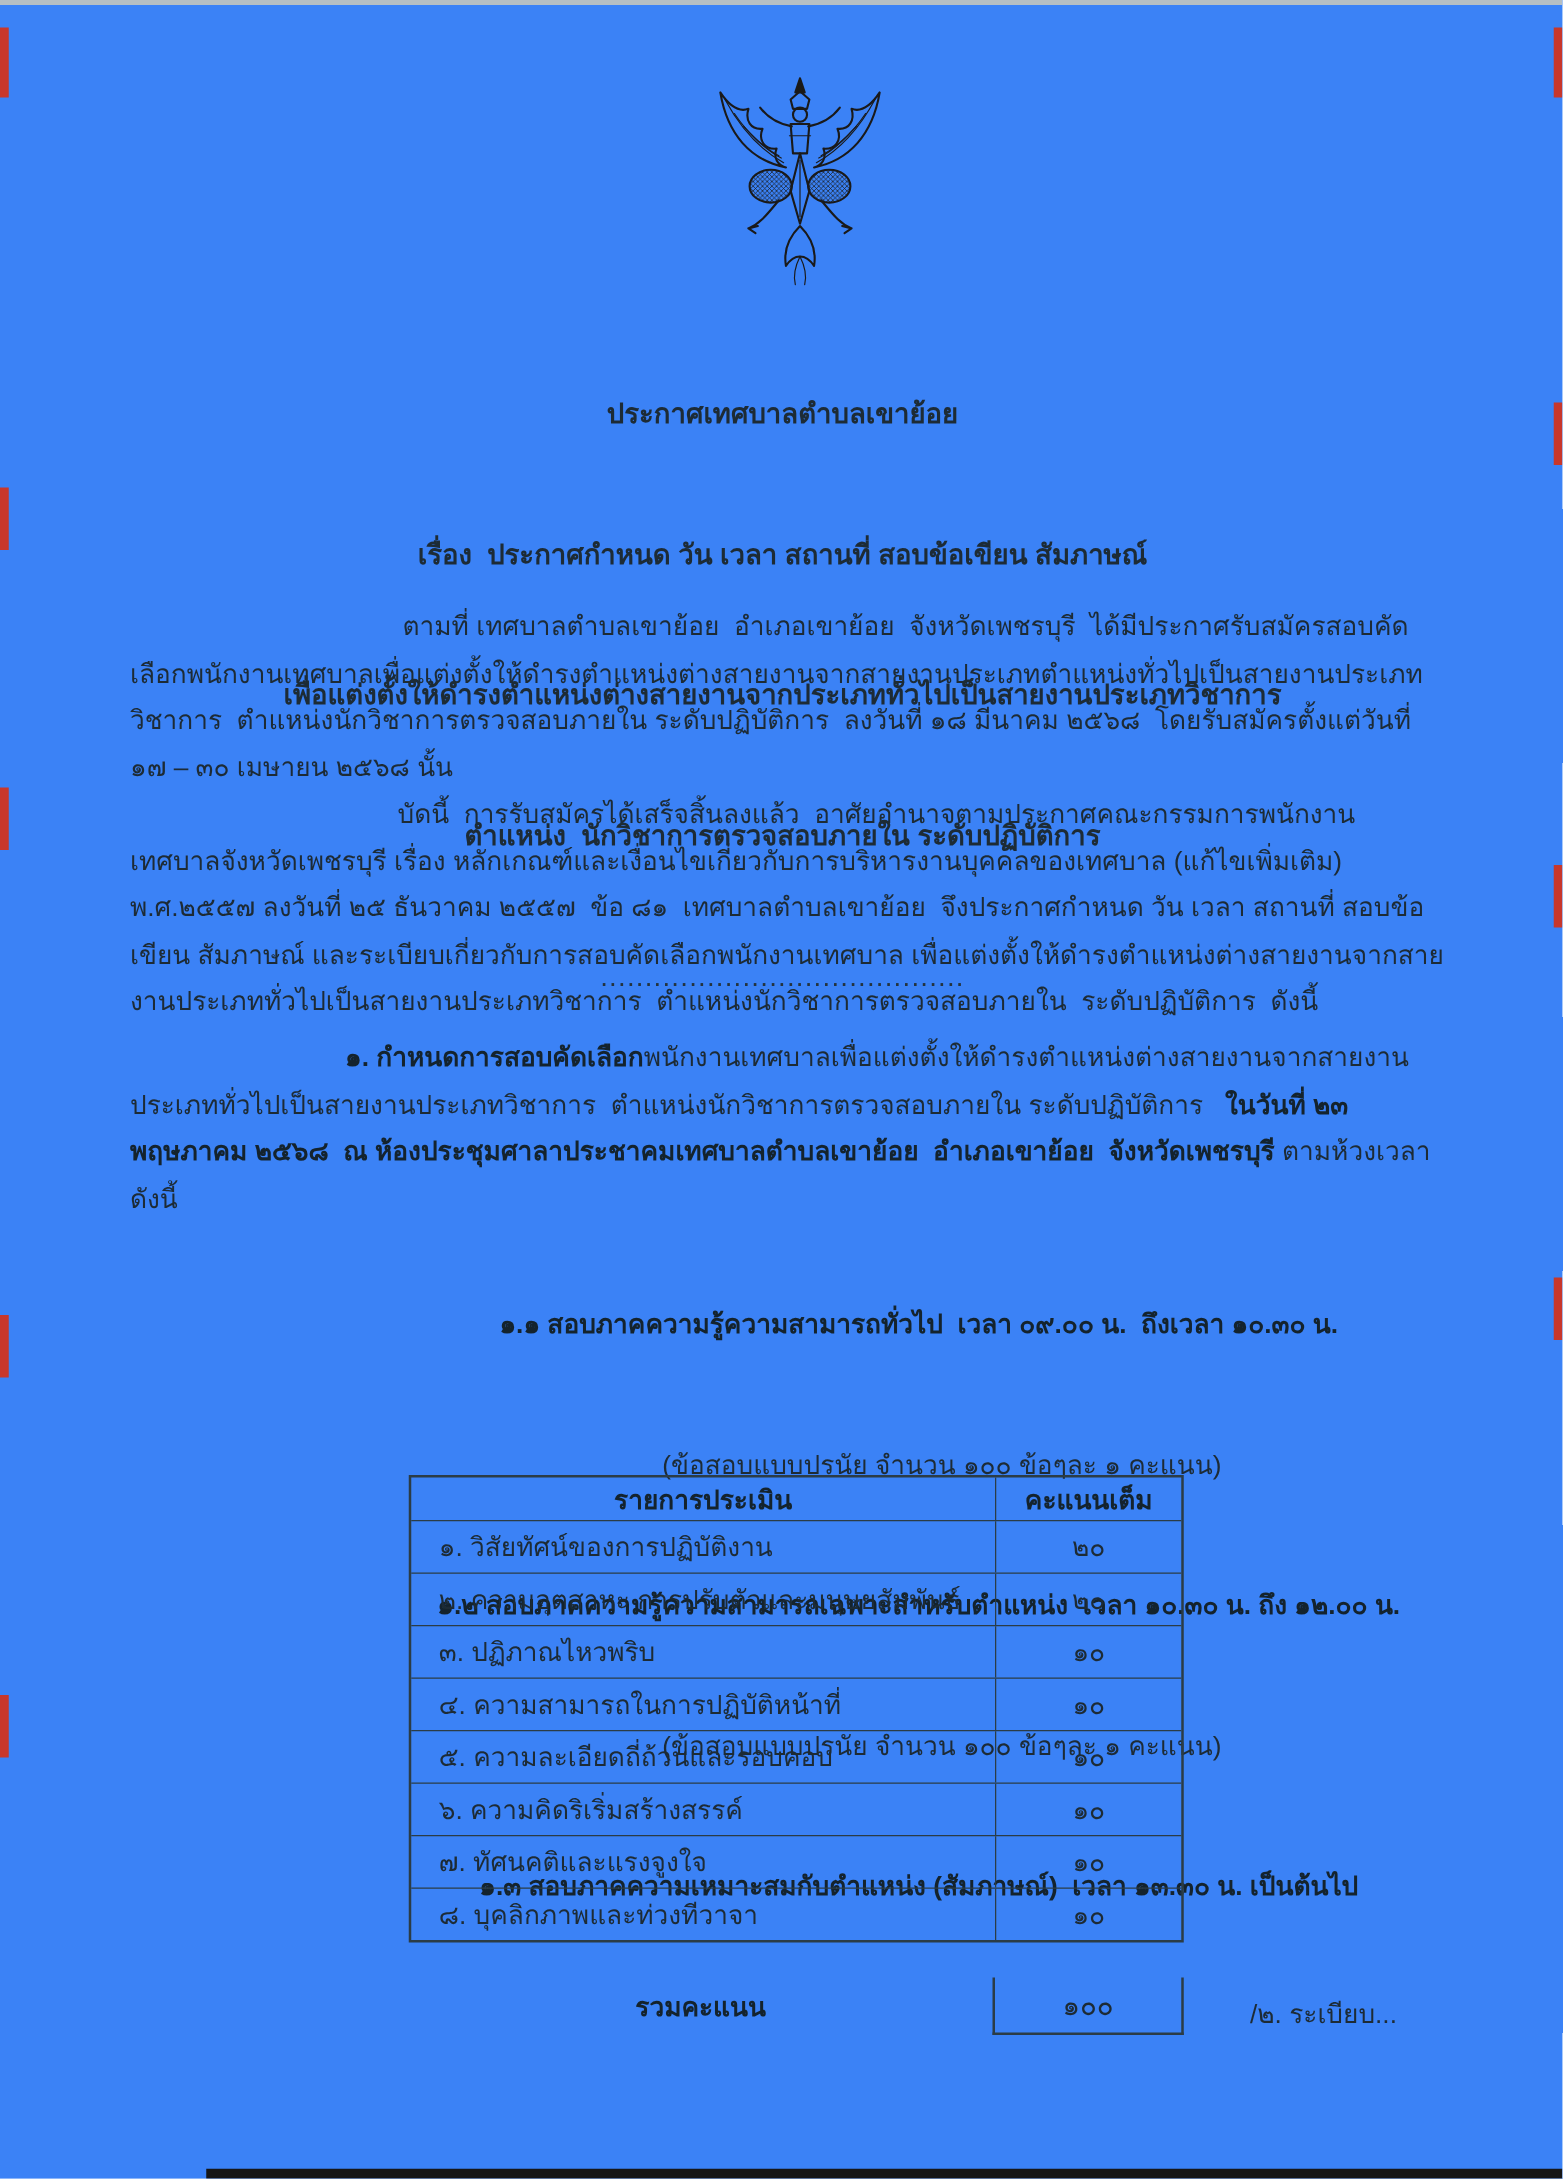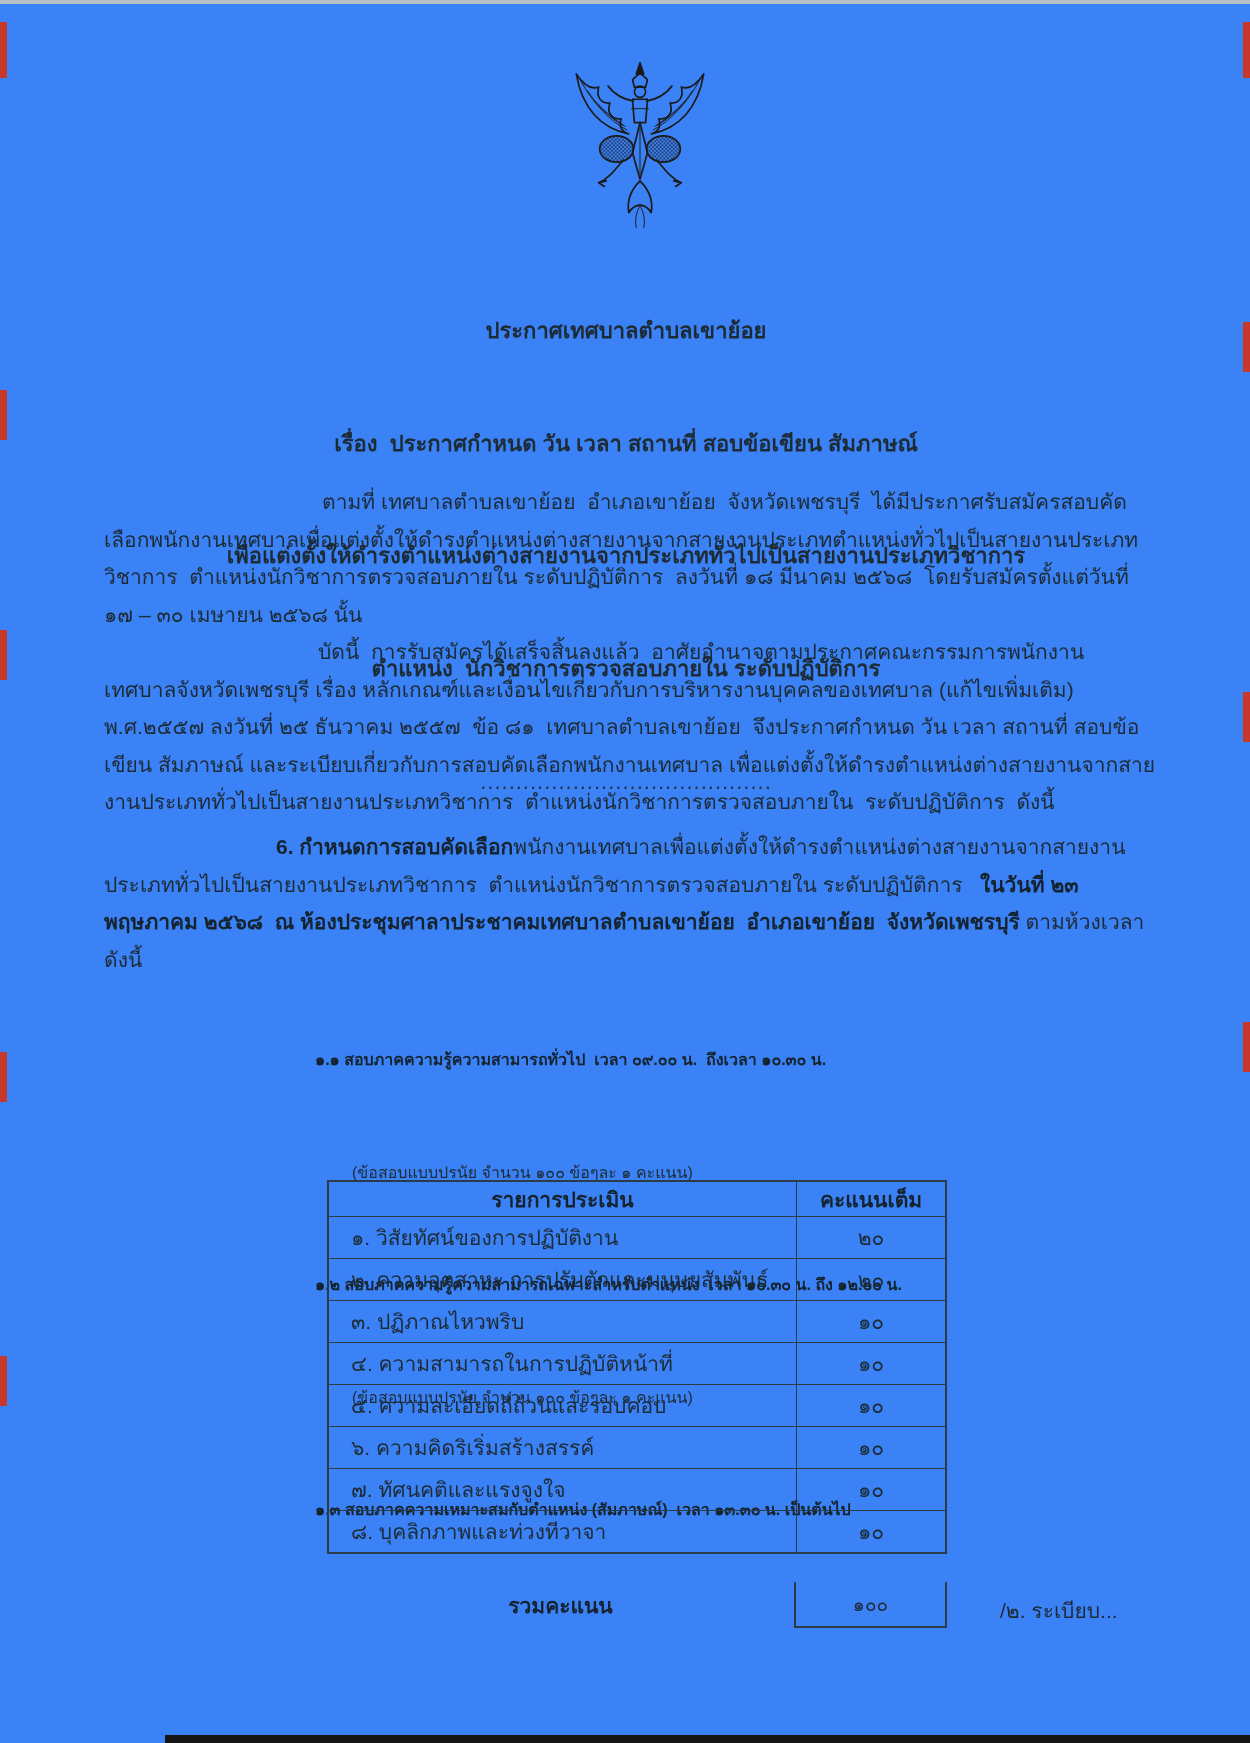--- a/index.html
+++ b/index.html
@@ -30,36 +30,36 @@
 
   .body {
     position:absolute; left:104px; width:1052px; margin:0;
     font-size:21px; line-height:37.5px; white-space:pre-wrap;
   }
   .para1 { top:483px; text-indent:218px; }
   .para2 { top:633px; text-indent:214px; }
   .section1 { top:828px; text-indent:172px; }
   .b { font-weight:bold; color:#14232d; }
 
-  .schedule { position:absolute; left:315px; top:966px; width:840px; font-size:16px; line-height:37.5px; white-space:pre-wrap; }
+  .schedule { position:absolute; left:315px; top:966px; width:840px; font-size:21px; line-height:37.5px; white-space:pre-wrap;text-align:center; }
   .sched-label { font-weight:bold; color:#14232d; }
   .sched-note { padding-left:37px; }
 
   .eval-table { position:absolute; left:327px; top:1180px; width:620px; border:2px solid #2b3c46; box-sizing:border-box; }
   .t-row { display:flex; }
   .t-row + .t-row { border-top:1.5px solid #2b3c46; }
   .c1 { width:468px; box-sizing:border-box; border-right:1.5px solid #2b3c46; padding-left:22px; display:flex; align-items:center; font-size:21px; }
   .c2 { width:148px; box-sizing:border-box; display:flex; align-items:center; justify-content:center; font-size:21px; }
   .t-head .c1, .t-head .c2 { justify-content:center; padding-left:0; font-weight:bold; color:#14232d; }
   .t-head { height:34px; }
   .t-body { height:41px; }
 
   .total-row { position:absolute; left:327px; top:1582px; width:620px; height:46px; display:flex; }
   .total-label { width:470px; display:flex; align-items:center; justify-content:center; font-size:21px; font-weight:bold; color:#14232d; }
-  .total-value { width:154px; box-sizing:border-box; border:2px solid #2b3c46; border-top:none; display:flex; align-items:center; justify-content:center; font-size:19px; }
+  .total-value { width:154px; box-sizing:border-box; border:2px solid #2b3c46; border-top:none; display:flex; align-items:center; justify-content:center; font-size:22px; }
 
   .footer-note { position:absolute; left:1000px; top:1594px; font-size:21px; white-space:pre; }
 </style>
 </head>
 <body>
 
 <div class="page">
 
   <div class="top-strip"></div>
   <div class="mark l ml1"></div>
@@ -113,21 +113,21 @@
     <div>เรื่อง  ประกาศกำหนด วัน เวลา สถานที่ สอบข้อเขียน สัมภาษณ์</div>
     <div>เพื่อแต่งตั้งให้ดำรงตำแหน่งต่างสายงานจากประเภททั่วไปเป็นสายงานประเภทวิชาการ</div>
     <div>ตำแหน่ง  นักวิชาการตรวจสอบภายใน ระดับปฏิบัติการ</div>
     <div class="dots">.........................................</div>
   </div>
 
   <p class="body para1">ตามที่ เทศบาลตำบลเขาย้อย  อำเภอเขาย้อย  จังหวัดเพชรบุรี  ได้มีประกาศรับสมัครสอบคัดเลือกพนักงานเทศบาลเพื่อแต่งตั้งให้ดำรงตำแหน่งต่างสายงานจากสายงานประเภทตำแหน่งทั่วไปเป็นสายงานประเภทวิชาการ  ตำแหน่งนักวิชาการตรวจสอบภายใน ระดับปฏิบัติการ  ลงวันที่ ๑๘ มีนาคม ๒๕๖๘  โดยรับสมัครตั้งแต่วันที่ ๑๗ – ๓๐ เมษายน ๒๕๖๘ นั้น</p>
 
   <p class="body para2">บัดนี้  การรับสมัครได้เสร็จสิ้นลงแล้ว  อาศัยอำนาจตามประกาศคณะกรรมการพนักงานเทศบาลจังหวัดเพชรบุรี เรื่อง หลักเกณฑ์และเงื่อนไขเกี่ยวกับการบริหารงานบุคคลของเทศบาล (แก้ไขเพิ่มเติม) พ.ศ.๒๕๕๗ ลงวันที่ ๒๕ ธันวาคม ๒๕๕๗  ข้อ ๘๑  เทศบาลตำบลเขาย้อย  จึงประกาศกำหนด วัน เวลา สถานที่ สอบข้อเขียน สัมภาษณ์ และระเบียบเกี่ยวกับการสอบคัดเลือกพนักงานเทศบาล เพื่อแต่งตั้งให้ดำรงตำแหน่งต่างสายงานจากสายงานประเภททั่วไปเป็นสายงานประเภทวิชาการ  ตำแหน่งนักวิชาการตรวจสอบภายใน  ระดับปฏิบัติการ  ดังนี้</p>
 
-  <p class="body section1"><span class="b">6. กำหนดการสอบคัดเลือก</span><span>พนักงานเทศบาลเพื่อแต่งตั้งให้ดำรงตำแหน่งต่างสายงานจากสายงานประเภททั่วไปเป็นสายงานประเภทวิชาการ  ตำแหน่งนักวิชาการตรวจสอบภายใน ระดับปฏิบัติการ   </span><span class="b">ในวันที่ ๒๓ พฤษภาคม ๒๕๖๘  ณ ห้องประชุมศาลาประชาคมเทศบาลตำบลเขาย้อย  อำเภอเขาย้อย  จังหวัดเพชรบุรี </span><span>ตามห้วงเวลา  ดังนี้</span></p>
+  <p class="body section1"><span class="b">๑. กำหนดการสอบคัดเลือก</span><span>พนักงานเทศบาลเพื่อแต่งตั้งให้ดำรงตำแหน่งต่างสายงานจากสายงานประเภททั่วไปเป็นสายงานประเภทวิชาการ  ตำแหน่งนักวิชาการตรวจสอบภายใน ระดับปฏิบัติการ   </span><span class="b">ในวันที่ ๒๓ พฤษภาคม ๒๕๖๘  ณ ห้องประชุมศาลาประชาคมเทศบาลตำบลเขาย้อย  อำเภอเขาย้อย  จังหวัดเพชรบุรี </span><span>ตามห้วงเวลา  ดังนี้</span></p>
 
   <div class="schedule">
     <div class="sched-label">๑.๑ สอบภาคความรู้ความสามารถทั่วไป  เวลา ๐๙.๐๐ น.  ถึงเวลา ๑๐.๓๐ น.</div>
     <div class="sched-note">(ข้อสอบแบบปรนัย จำนวน ๑๐๐ ข้อๆละ ๑ คะแนน)</div>
     <div class="sched-label">๑.๒ สอบภาคความรู้ความสามารถเฉพาะสำหรับตำแหน่ง  เวลา ๑๐.๓๐ น. ถึง ๑๒.๐๐ น.</div>
     <div class="sched-note">(ข้อสอบแบบปรนัย จำนวน ๑๐๐ ข้อๆละ ๑ คะแนน)</div>
     <div class="sched-label">๑.๓ สอบภาคความเหมาะสมกับตำแหน่ง (สัมภาษณ์)  เวลา ๑๓.๓๐ น. เป็นต้นไป</div>
   </div>
 
   <div class="eval-table">

